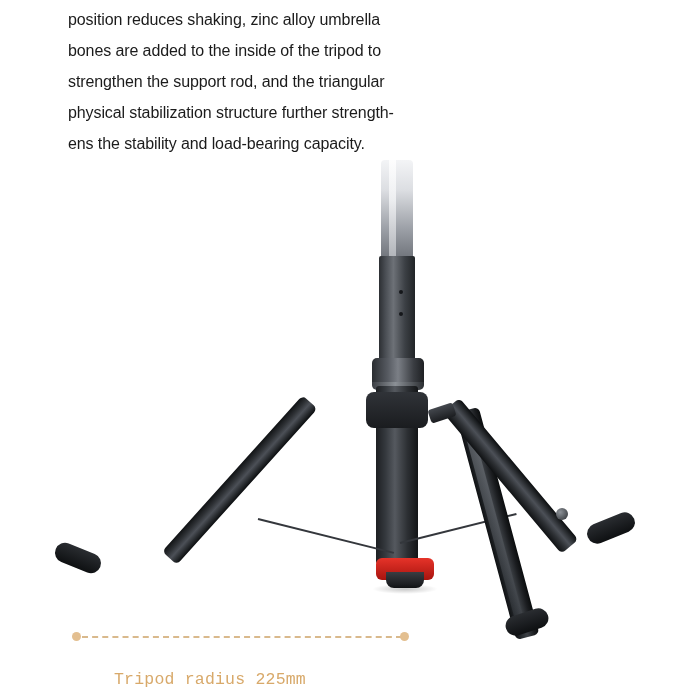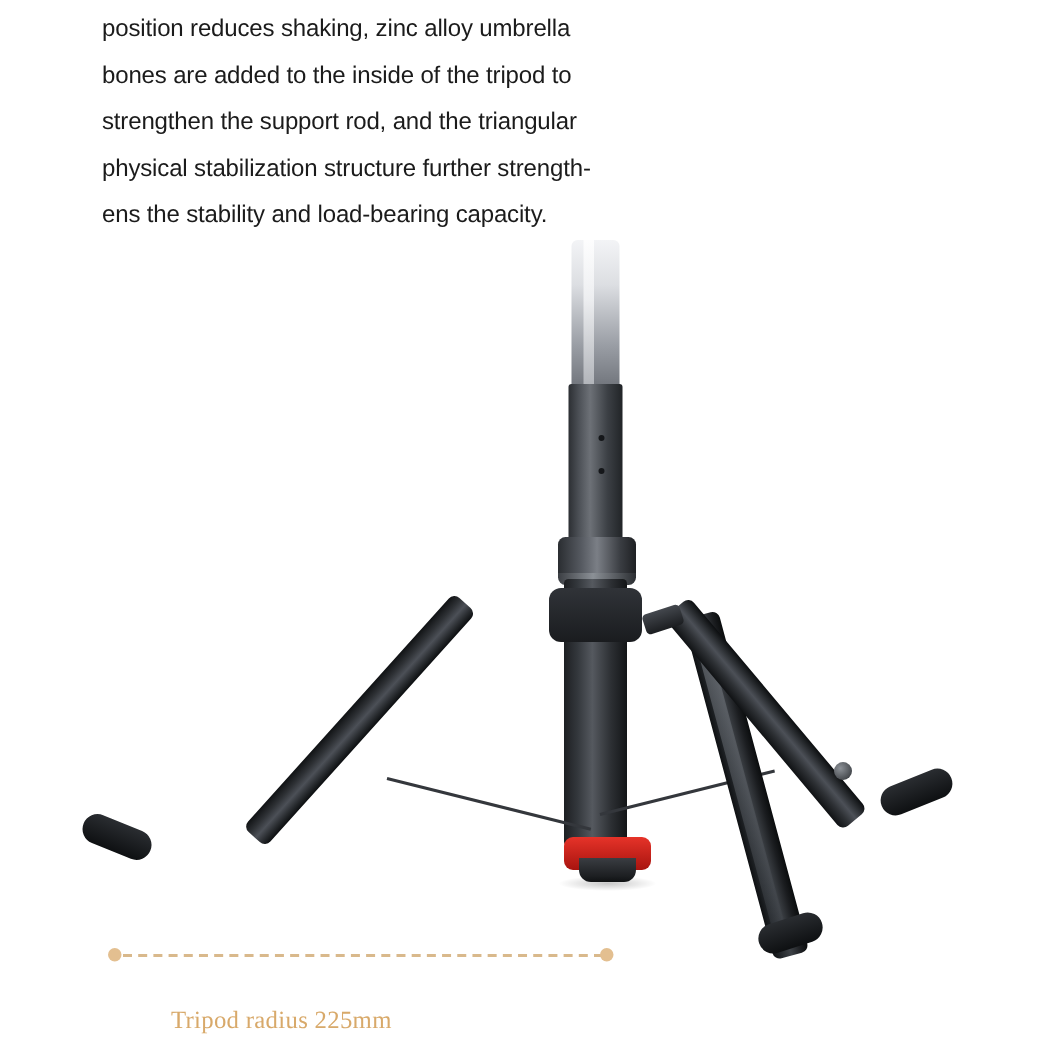--- a/index.html
+++ b/index.html
@@ -292,21 +292,21 @@
     background: #e3bf90;
   }
   .measure-dot.left  { left: 0px; }
   .measure-dot.right { left: 328px; }
   .measure-label {
     position: absolute;
     left: 114px;
     top: 670px;
     font-size: 16.5px;
     color: #d8a96a;
-    font-family: Liberation Serif, serif;
+    font-family: Liberation Mono, monospace;
     letter-spacing: .2px;
   }
 </style>
 </head>
 <body>
 
 <div class="page">
 
   <div class="description">position reduces shaking, zinc alloy umbrella
 bones are added to the inside of the tripod to

